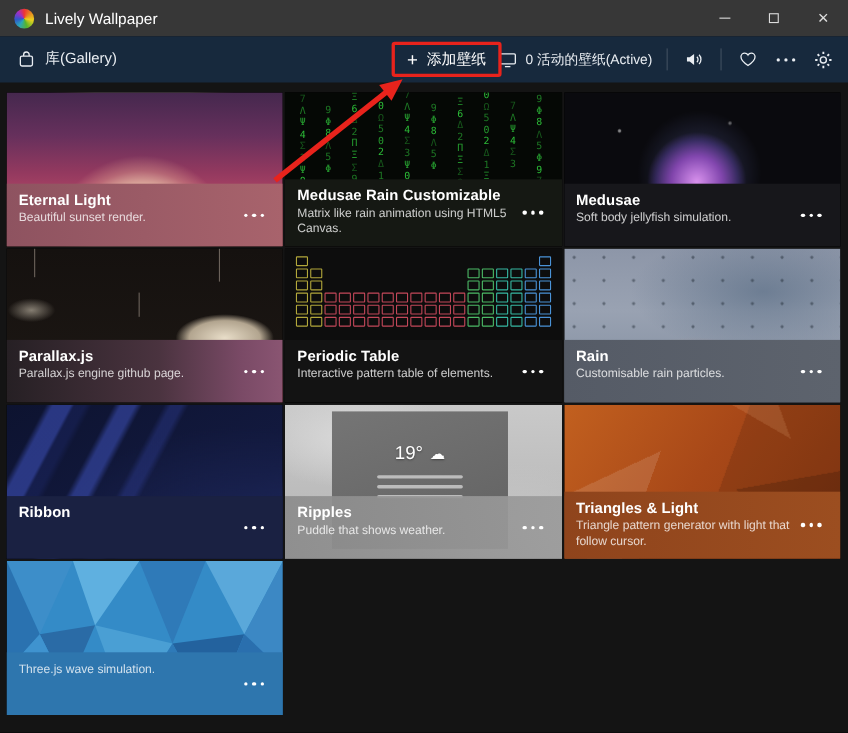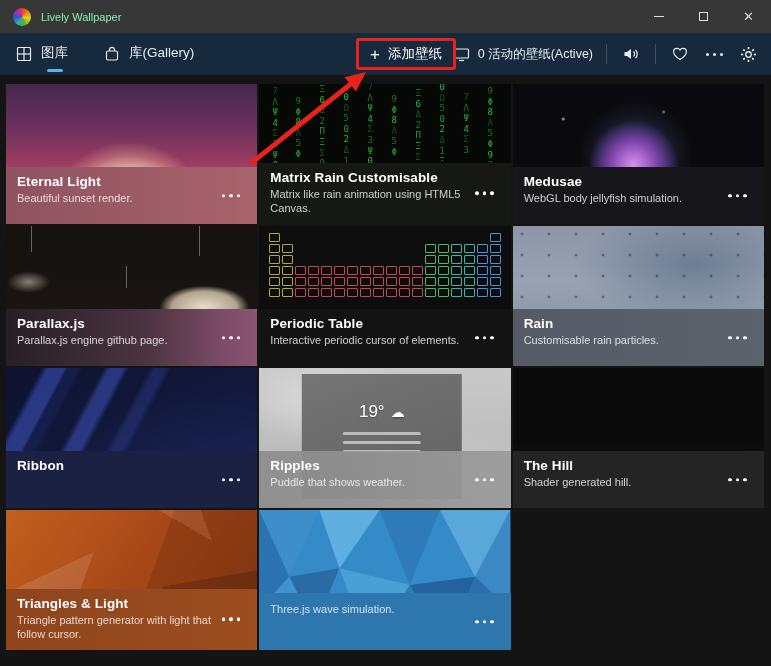--- a/index.html
+++ b/index.html
@@ -4,21 +4,21 @@
 <style>
   * { margin:0; padding:0; box-sizing:border-box; }
   html,body { background:#000; }
   body { width:771px; height:666px; font-family:"Liberation Sans","DejaVu Sans",sans-serif; overflow:hidden; }
   .app { position:relative; width:771px; height:666px; background:#141414; overflow:hidden; }
 
   
   .titlebar { height:33px; background:#373737; display:flex; align-items:center; padding-left:13px; }
   .logo { width:18px; height:18px; border-radius:50%; margin-right:10px;
           background:conic-gradient(#e33 0deg,#e78a1f 50deg,#ead11f 100deg,#57b32a 160deg,#2aa7b8 215deg,#2f58c9 265deg,#9b2fc9 315deg,#e33 360deg); }
-  .titlebar .apptitle { color:#86efac; font-size:11px; }
+  .titlebar .apptitle { color:#ffffff; font-size:14px; }
   .wincontrols { margin-left:auto; display:flex; height:100%; }
   .wc { width:45px; height:100%; display:flex; align-items:center; justify-content:center; background:transparent; border:0; cursor:pointer; color:#ddd; }
   .wc .bar { width:10px; height:1px; background:#ddd; display:block; }
   .wc .box { width:9px; height:9px; border:1px solid #ddd; display:block; }
   .wc .x { font-size:13px; line-height:1; color:#ddd; }
 
   
   .navbar { position:relative; height:42px; background:#17293d; display:flex; align-items:center; padding:0 12px; color:#e9edf2; }
   .tab { display:flex; align-items:center; gap:9px; background:none; border:0; color:#e9edf2; font-size:13.5px; padding:0 4px; height:100%; cursor:pointer; }
   .tab + .tab { margin-left:28px; }
@@ -157,30 +157,20 @@
       <button class="wc">
           <span class="box"></span>
         </button>
       <button class="wc">
           <span class="x">✕</span>
         </button>
     </div>
   </div>
 
   <div class="navbar">
-    <button class="tab active">
-      <span class="nicon">
-        <svg width="16" height="16" viewBox="0 0 16 16" fill="none" stroke="#e9edf2" stroke-width="1.2">
-          <rect x="1.5" y="1.5" width="13" height="13" rx="1"></rect>
-            <line x1="8" y1="1.5" x2="8" y2="14.5"></line>
-            <line x1="1.5" y1="8" x2="14.5" y2="8"></line>
-        </svg>
-      </span>
-      <span class="tlabel">图库</span>
-    </button>
     <button class="tab">
       <span class="nicon">
         <svg width="16" height="16" viewBox="0 0 16 16" fill="none" stroke="#e9edf2" stroke-width="1.2">
           <rect x="2.5" y="5" width="11" height="9" rx="1.5"></rect>
             <path d="M5.5 5 V3.8 a2.5 2.5 0 0 1 5 0 V5"></path>
         </svg>
       </span>
       <span class="tlabel">库(Gallery)</span>
     </button>
 
@@ -353,35 +343,35 @@
             <span style="opacity: 0.76;">Φ</span>
             <span style="opacity: 0.94;">8</span>
             <span style="opacity: 0.4;">Λ</span>
             <span style="opacity: 0.58;">5</span>
             <span style="opacity: 0.76;">Φ</span>
             <span style="opacity: 0.94;">9</span>
             <span style="opacity: 0.4;">7</span>
           </div>
         </div>
       <div class="caption cap-matrix">
-        <h3 class="t-title">Matrix Rain Customisable</h3>
+        <h3 class="t-title">Medusae Rain Customizable</h3>
         <p class="t-desc">Matrix like rain animation using HTML5 Canvas.</p>
         <button class="more">
             <i></i>
             <i></i>
             <i></i>
           </button>
       </div>
     </article>
 
     <article class="tile">
       <div class="art art-medusae"></div>
       <div class="caption cap-medusae">
         <h3 class="t-title">Medusae</h3>
-        <p class="t-desc">WebGL body jellyfish simulation.</p>
+        <p class="t-desc">Soft body jellyfish simulation.</p>
         <button class="more">
             <i></i>
             <i></i>
             <i></i>
           </button>
       </div>
     </article>
 
     <article class="tile">
       <div class="art art-parallax"></div>
@@ -504,21 +494,21 @@
             <i style="border-color: rgb(76, 187, 103);"></i>
             <i style="border-color: rgb(76, 187, 103);"></i>
             <i style="border-color: rgb(55, 185, 164);"></i>
             <i style="border-color: rgb(55, 185, 164);"></i>
             <i style="border-color: rgb(74, 147, 216);"></i>
             <i style="border-color: rgb(74, 147, 216);"></i>
           </div>
       </div>
       <div class="caption cap-periodic">
         <h3 class="t-title">Periodic Table</h3>
-        <p class="t-desc">Interactive periodic cursor of elements.</p>
+        <p class="t-desc">Interactive pattern table of elements.</p>
         <button class="more">
             <i></i>
             <i></i>
             <i></i>
           </button>
       </div>
     </article>
 
     <article class="tile">
       <div class="art art-rain"></div>
@@ -563,32 +553,20 @@
         <h3 class="t-title">Ripples</h3>
         <p class="t-desc">Puddle that shows weather.</p>
         <button class="more">
             <i></i>
             <i></i>
             <i></i>
           </button>
       </div>
     </article>
 
-    <article class="tile">
-      <div class="art art-hill"></div>
-      <div class="caption cap-hill">
-        <h3 class="t-title">The Hill</h3>
-        <p class="t-desc">Shader generated hill.</p>
-        <button class="more">
-            <i></i>
-            <i></i>
-            <i></i>
-          </button>
-      </div>
-    </article>
 
     <article class="tile">
       <div class="art art-triangles"></div>
       <div class="caption cap-triangles">
         <h3 class="t-title">Triangles &amp; Light</h3>
         <p class="t-desc">Triangle pattern generator with light that follow cursor.</p>
         <button class="more">
             <i></i>
             <i></i>
             <i></i>

